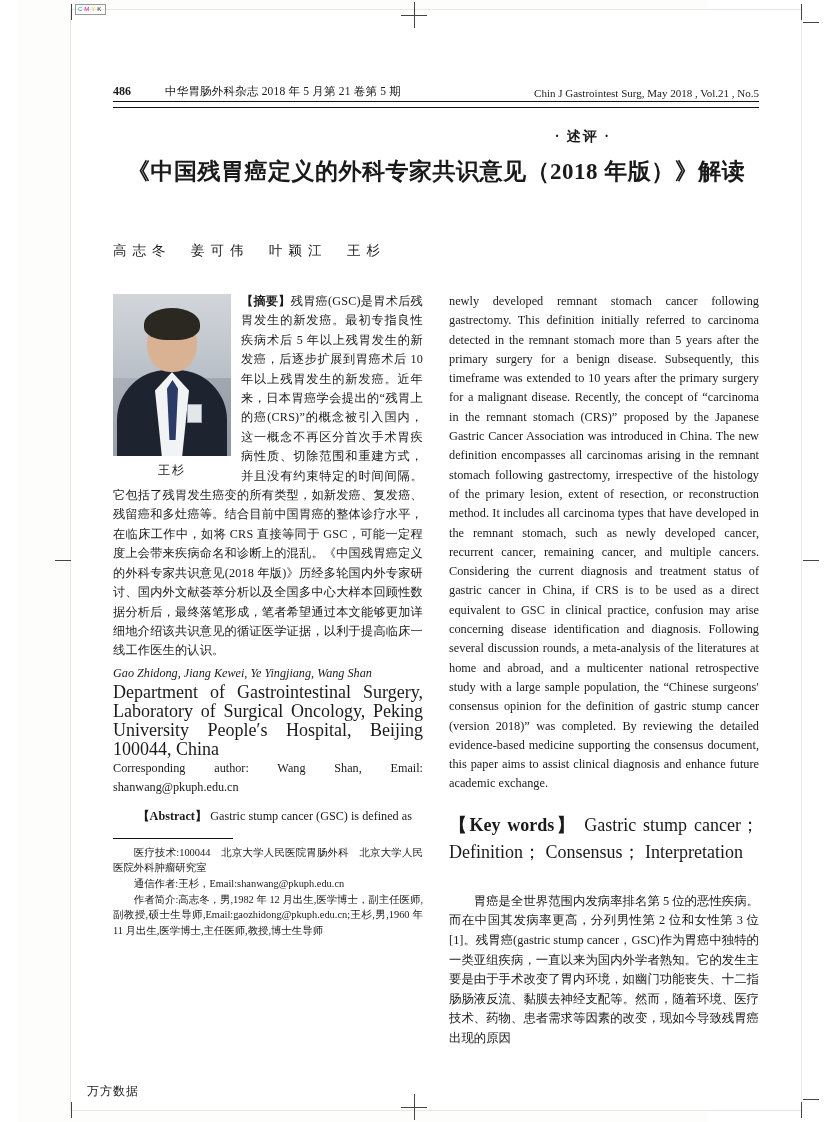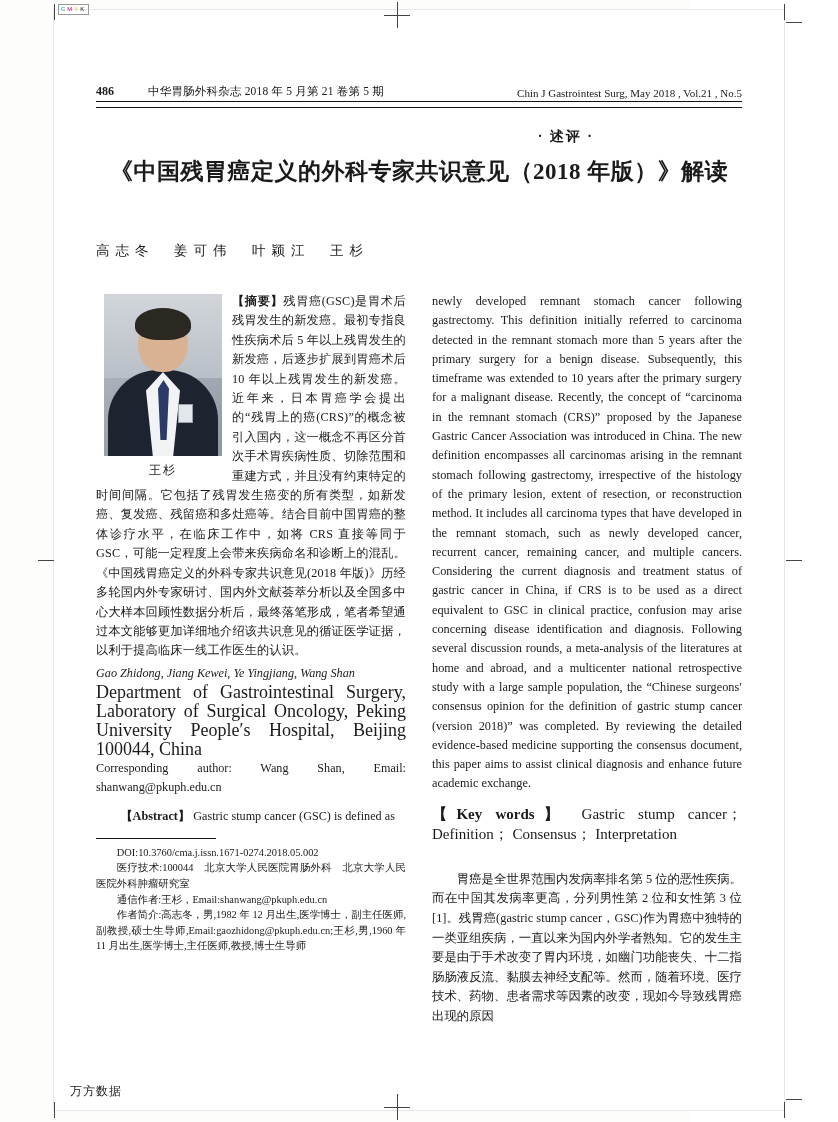--- a/index.html
+++ b/index.html
@@ -5,21 +5,21 @@
   html,body{margin:0;padding:0;}
   body{
     width:838px;height:1122px;
     background:#ffffff;
     font-family:"Liberation Serif", serif;
     color:#1a1a1a;
     position:relative;
     overflow:hidden;
   }
   .page{
-    position:absolute;left:0;top:0;width:690px;height:1122px;
+    position:absolute;left:17px;top:0;width:690px;height:1122px;
     background:#fdfdfb;
   }
   
   .page-inner{
     position:absolute;left:54px;top:10px;width:730px;height:1100px;
     background:#ffffff;
     box-shadow:0 0 0 1px #e8e8e8;
   }
   
   .cmyk{
@@ -80,21 +80,21 @@
   .authors{
     position:absolute;left:96px;top:242px;width:646px;
     font-size:13.5px;letter-spacing:6px;
   }
 
   
   .colL{position:absolute;left:96px;top:292px;width:310px;}
   .colR{position:absolute;left:432px;top:292px;width:310px;}
 
   .photo-wrap{
-    float:left;width:118px;margin:2px 10px 4px 8px;
+    float:left;width:118px;margin:2px 10px 4px 0;
   }
   .photo{
     width:118px;height:162px;
     background:linear-gradient(160deg,#c8ccd2 0%,#aeb4bd 35%,#8e96a1 100%);
     position:relative;overflow:hidden;
   }
   .photo .bgtop{position:absolute;left:0;top:0;width:100%;height:52%;background:linear-gradient(180deg,#d2d6db,#b9bfc7);}
   .photo .head{
     position:absolute;left:34px;top:20px;width:50px;height:58px;border-radius:50% 50% 46% 46%;
     background:#d9b294;
@@ -152,21 +152,21 @@
     font-size:10.4px;line-height:15.6px;text-align:justify;
   }
   .fn p{margin:0;}
   .fn .ind{text-indent:2em;}
 
   .body-en{
     font-size:12.3px;line-height:19.3px;text-align:justify;
   }
   .body-en p{margin:0;}
   .kw-en{
-    font-size:15px;line-height:20px;margin-top:10px;text-align:justify;
+    font-size:18px;line-height:27px;margin-top:18px;text-align:justify;
   }
   .body-cn{
     font-size:12.4px;line-height:19.6px;text-align:justify;text-justify:inter-ideograph;
     margin-top:26px;text-indent:2em;
   }
   .wanfang{
     position:absolute;left:70px;bottom:22px;
     font-size:12px;letter-spacing:1px;color:#222;
   }
 </style>
@@ -229,21 +229,20 @@
     <div class="en-affil">Department of Gastrointestinal Surgery, Laboratory of Surgical Oncology, Peking University People′s Hospital, Beijing 100044, China</div>
     <div class="en-corr">Corresponding author: Wang Shan, Email: shanwang@pkuph.edu.cn</div>
 
     <div class="en-abs">
       <span class="lbl">【Abstract】</span>
       <span>Gastric stump cancer (GSC) is defined as</span>
     </div>
 
     <div class="footnote-rule"></div>
     <div class="fn">
-      <p class="ind">DOI:10.3760/cma.j.issn.1671-0274.2018.05.002</p>
       <p class="ind">医疗技术:100044　北京大学人民医院胃肠外科　北京大学人民医院外科肿瘤研究室</p>
       <p class="ind">通信作者:王杉，Email:shanwang@pkuph.edu.cn</p>
       <p class="ind">作者简介:高志冬，男,1982 年 12 月出生,医学博士，副主任医师,副教授,硕士生导师,Email:gaozhidong@pkuph.edu.cn;王杉,男,1960 年 11 月出生,医学博士,主任医师,教授,博士生导师</p>
     </div>
   </div>
 
   <div class="colR">
     <div class="body-en">
       <p>newly developed remnant stomach cancer following gastrectomy. This definition initially referred to carcinoma detected in the remnant stomach more than 5 years after the primary surgery for a benign disease. Subsequently, this timeframe was extended to 10 years after the primary surgery for a malignant disease. Recently, the concept of “carcinoma in the remnant stomach (CRS)” proposed by the Japanese Gastric Cancer Association was introduced in China. The new definition encompasses all carcinomas arising in the remnant stomach following gastrectomy, irrespective of the histology of the primary lesion, extent of resection, or reconstruction method. It includes all carcinoma types that have developed in the remnant stomach, such as newly developed cancer, recurrent cancer, remaining cancer, and multiple cancers. Considering the current diagnosis and treatment status of gastric cancer in China, if CRS is to be used as a direct equivalent to GSC in clinical practice, confusion may arise concerning disease identification and diagnosis. Following several discussion rounds, a meta-analysis of the literatures at home and abroad, and a multicenter national retrospective study with a large sample population, the “Chinese surgeons′ consensus opinion for the definition of gastric stump cancer (version 2018)” was completed. By reviewing the detailed evidence-based medicine supporting the consensus document, this paper aims to assist clinical diagnosis and enhance future academic exchange.</p>
     </div>

